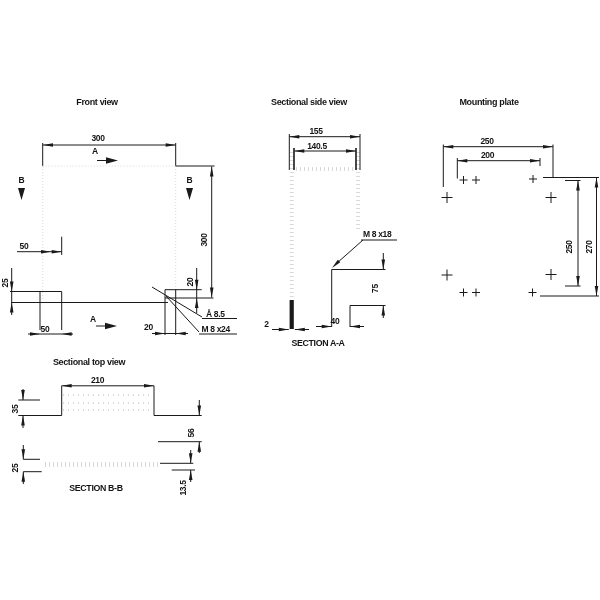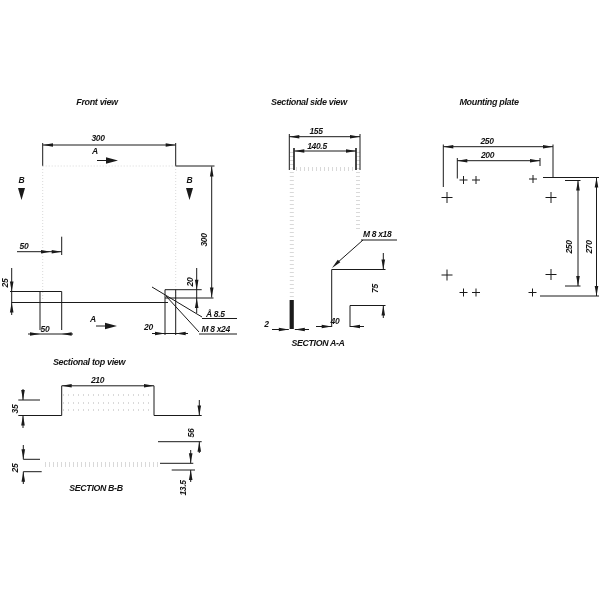--- a/index.html
+++ b/index.html
@@ -1,16 +1,16 @@
 <!DOCTYPE html>
 <html><head>
 <meta charset="utf-8">
 <style>
   html,body{margin:0;padding:0;background:#ffffff;}
-  .page{position:relative;width:600px;height:600px;background:#ffffff;overflow:hidden;font-style:italic;}
+  .page{position:relative;width:600px;height:600px;background:#ffffff;overflow:hidden;}
   svg{display:block;}
   .ln{stroke:#1a1a1a;stroke-width:1;fill:none;}
   .thk{stroke:#1a1a1a;stroke-width:1.6;fill:none;}
   .arr{fill:#1a1a1a;stroke:none;}
   .fade{stroke:#d9d9d9;fill:none;}
   .fill-bar{fill:#1a1a1a;stroke:none;}
   .t{font-family:"Liberation Sans","DejaVu Sans",sans-serif;font-weight:bold;fill:#141414;letter-spacing:-0.35px;}
   .ttl{font-size:9px;}
   .dim{font-size:8.5px;}
   .sec{font-size:8.8px;}

